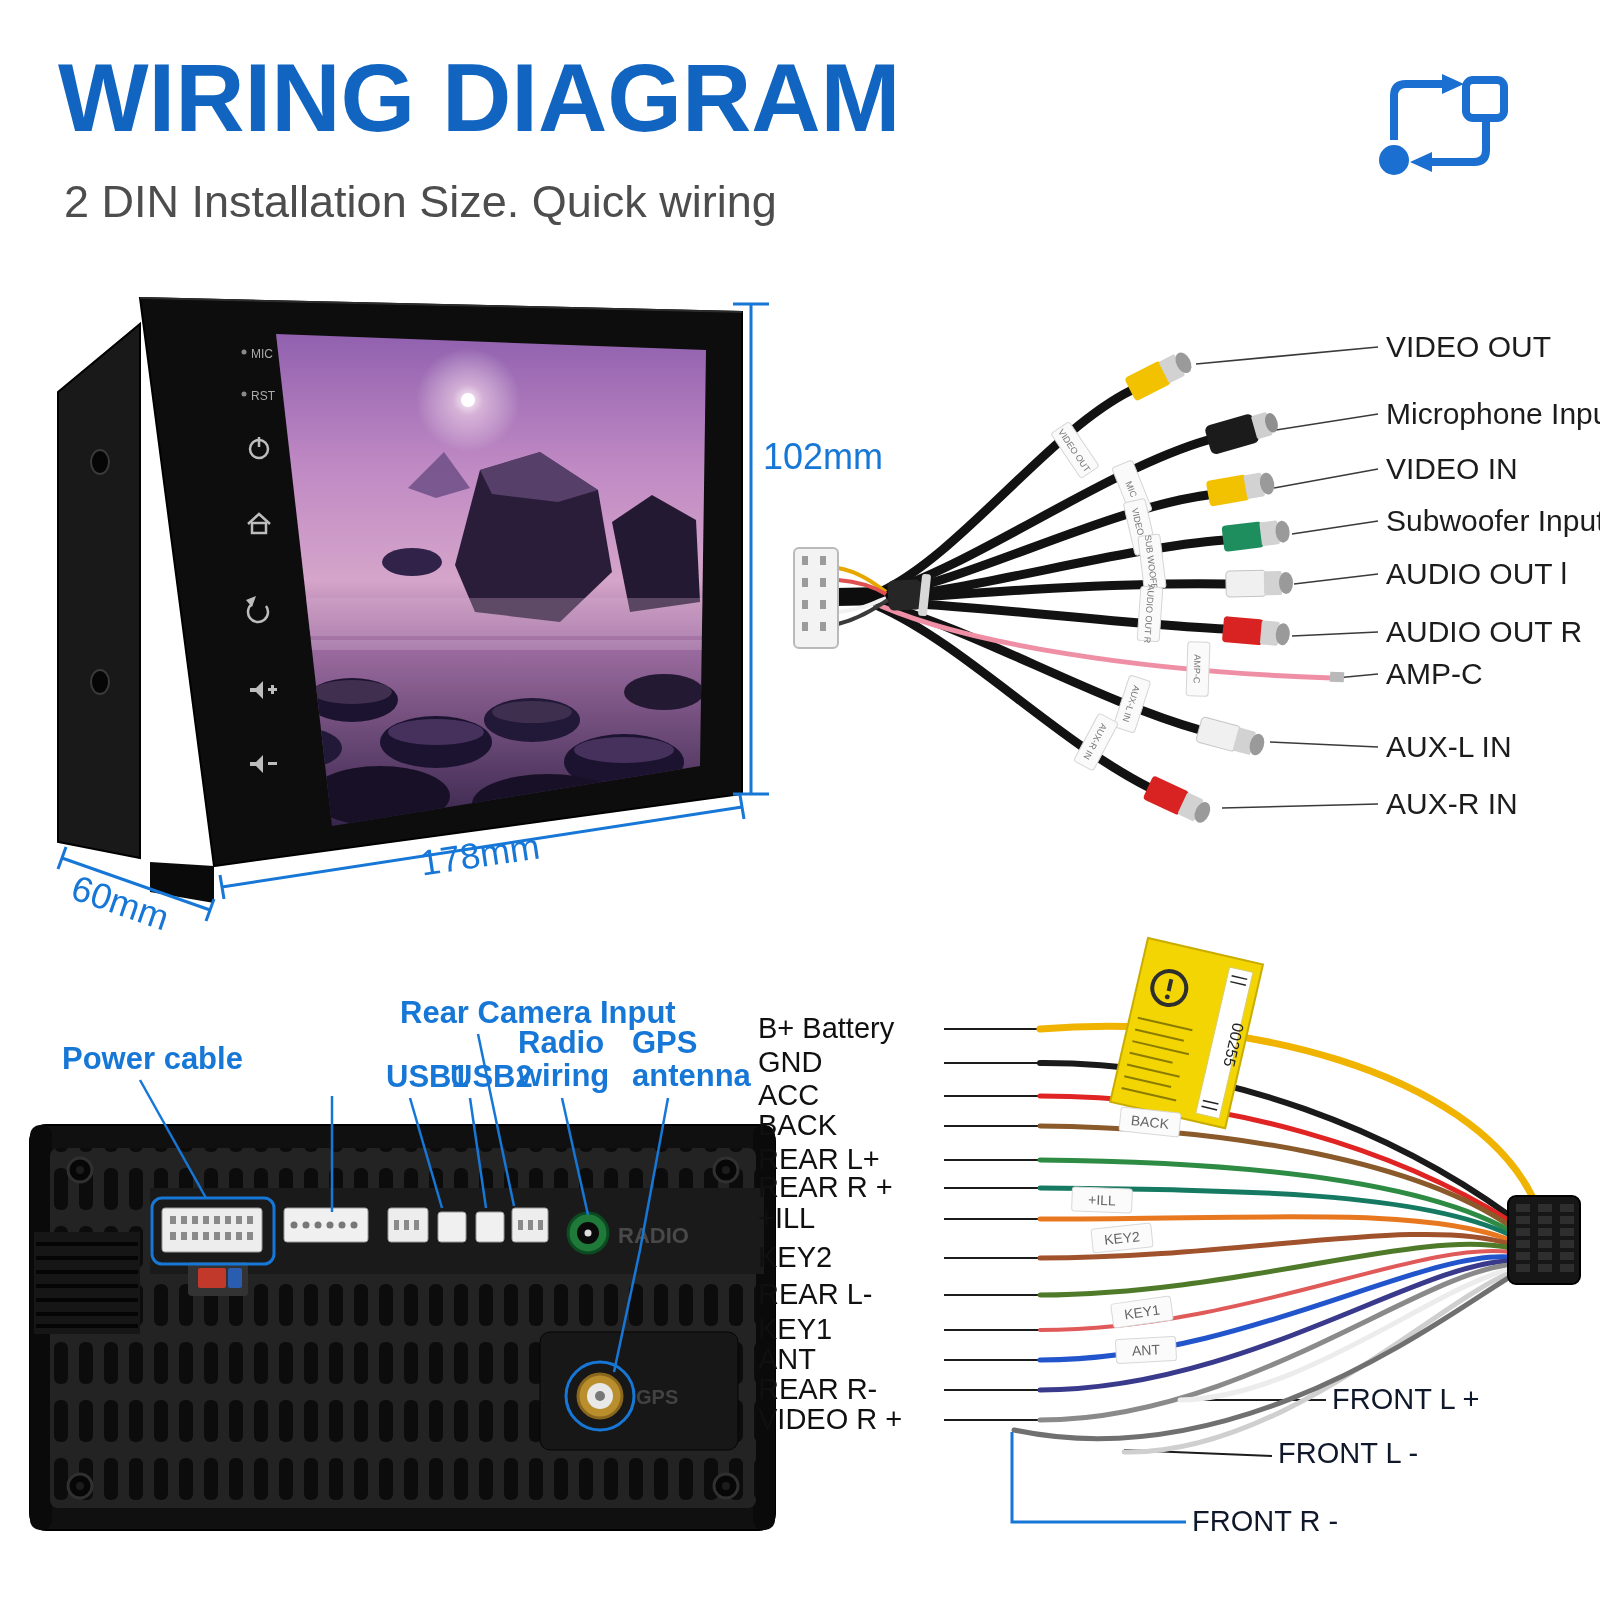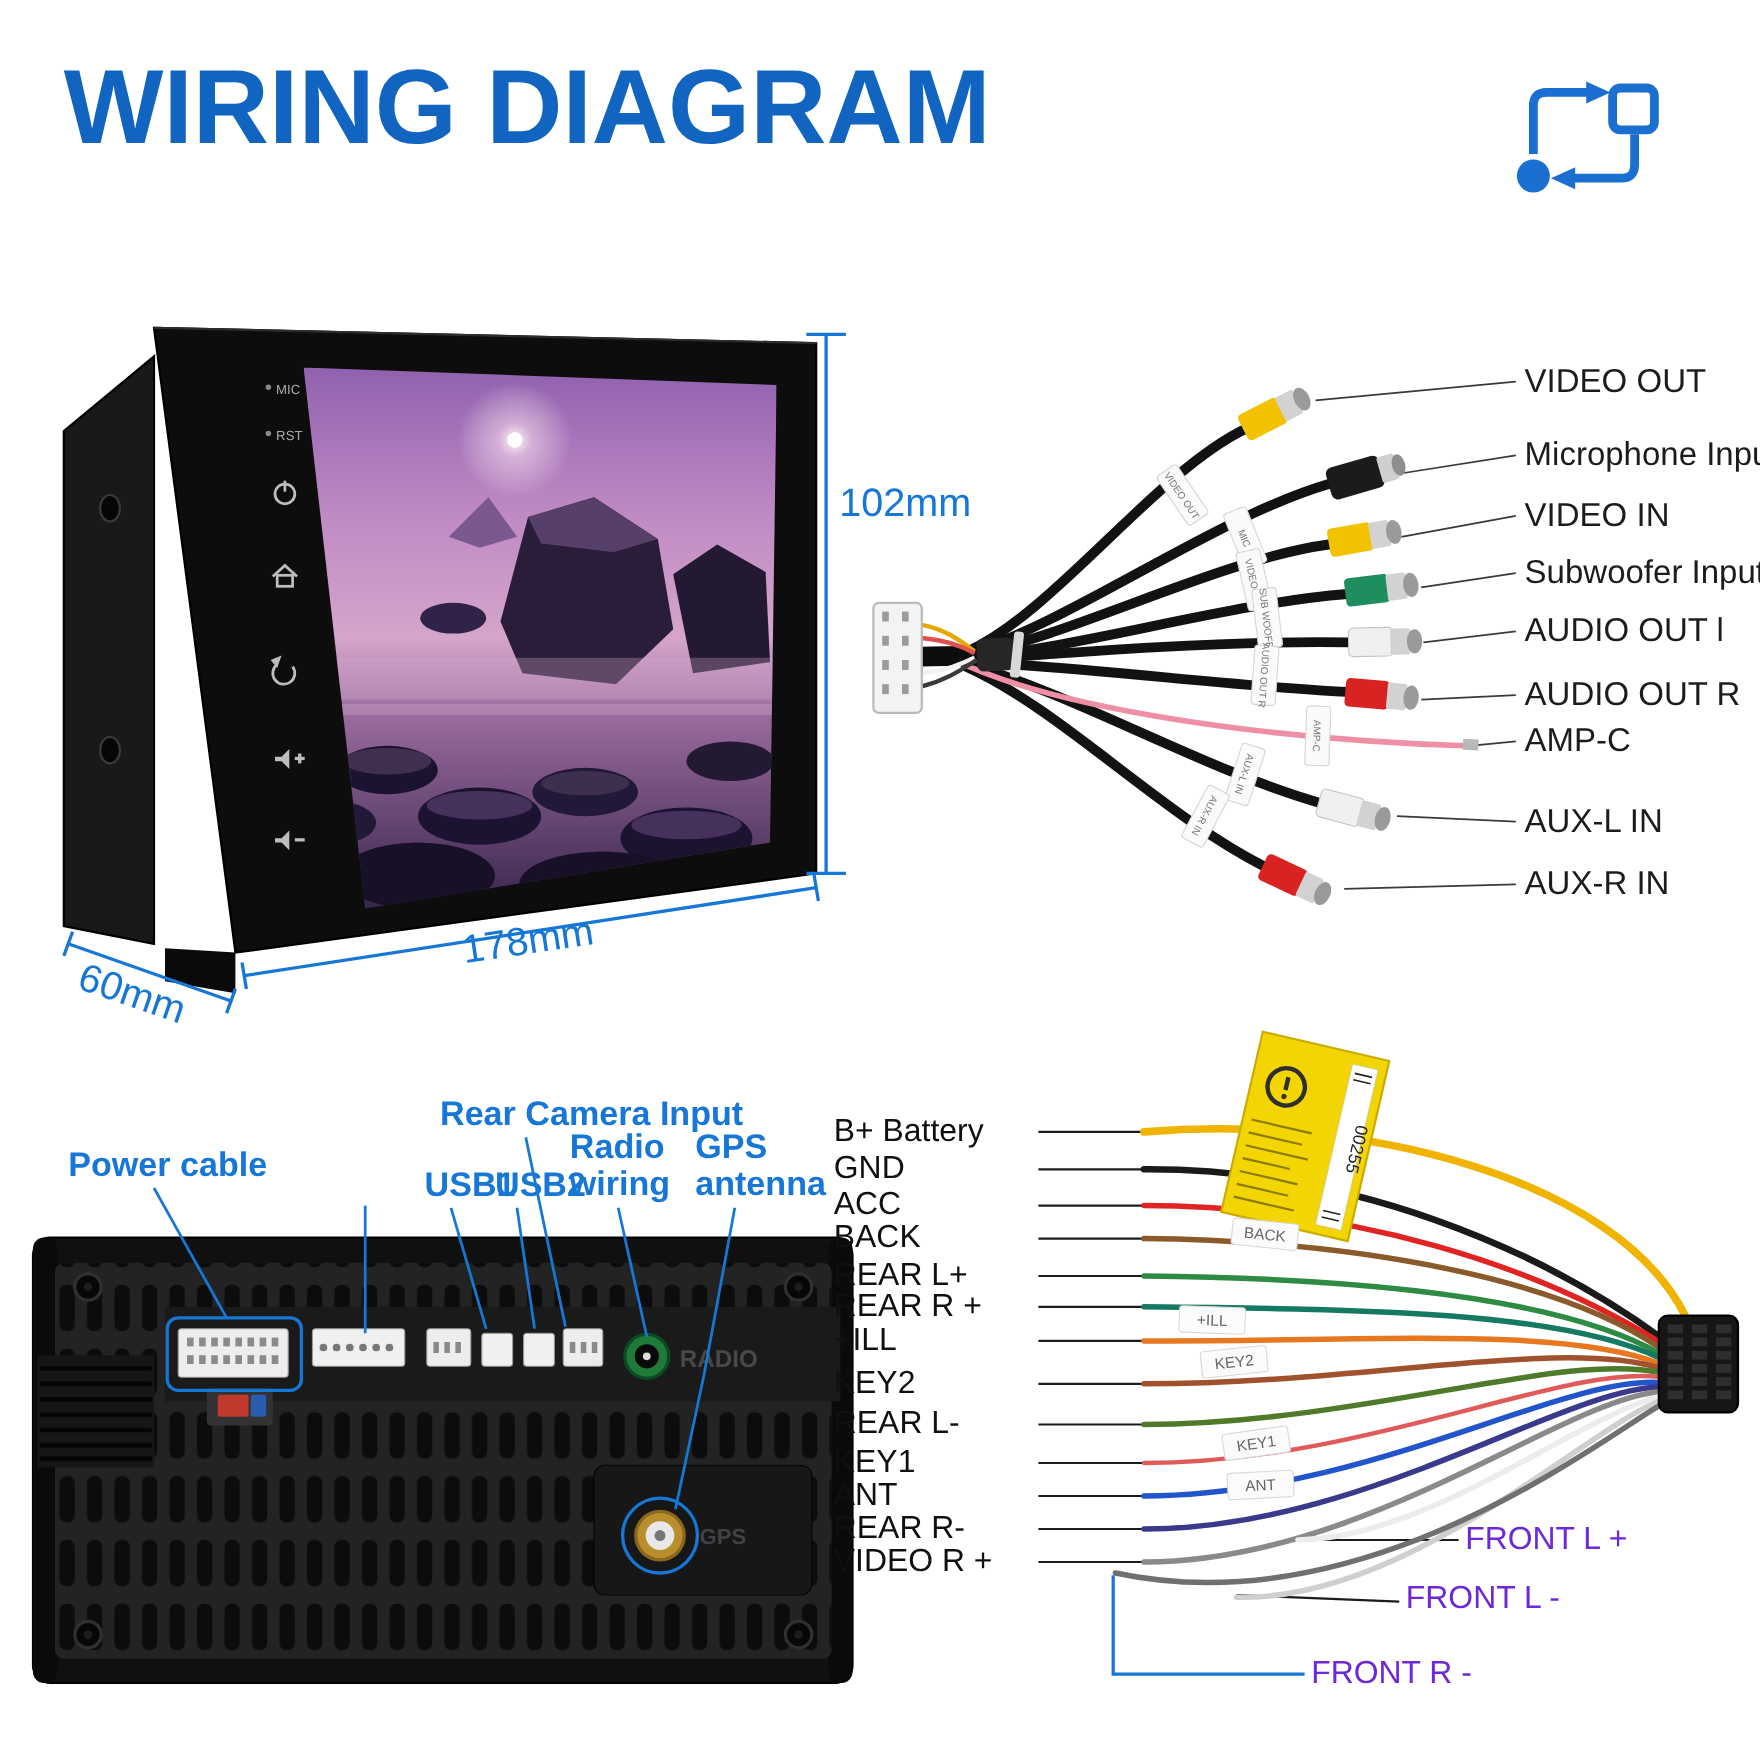--- a/index.html
+++ b/index.html
@@ -8,21 +8,21 @@
   .abs{position:absolute}
   svg text{font-family:"Liberation Sans","DejaVu Sans",sans-serif}
   .lbl{position:absolute;white-space:nowrap;line-height:1.08}
   .title{left:58px;top:46px;font-size:96px;font-weight:800;letter-spacing:0;color:#1165c1}
   .subtitle{left:64px;top:178px;font-size:45px;font-weight:400;color:#4d4d4d}
   .dim{font-size:36px;color:#1777d6;font-weight:500}
   .rca-lbl{font-size:30px;color:#1c1c1c}
   .blue-lbl{font-size:31px;font-weight:bold;color:#1777d6}
   .wrapped{white-space:normal}
   .pw-lbl{font-size:29px;color:#101010;width:182px;text-align:left}
-  .pw-r-lbl{font-size:29px;color:#6d28d9}
+  .pw-r-lbl{font-size:29px;color:#0f172a}
 </style>
 </head>
 <body>
 
 <div id="stage">
 
   <svg class="abs" style="left:0;top:0" width="1600" height="1600" viewBox="0 0 1600 1600">
     <defs>
       <clipPath id="screenClip">
           <polygon points="276,334 706,350 700,766 332,826"></polygon>
@@ -454,20 +454,21 @@
         <text x="0" y="5" text-anchor="middle" font-size="14" fill="#666">KEY1</text>
       </g>
       <g transform="translate(1146,1350) rotate(-3)">
         <rect x="-30" y="-12" width="60" height="24" rx="3" fill="#fbfbfb" stroke="#d8d8d8"></rect>
         <text x="0" y="5" text-anchor="middle" font-size="14" fill="#666">ANT</text>
       </g>
     </g>
   </svg>
 
   <h1 class="lbl title">WIRING DIAGRAM</h1>
+  <div class="lbl subtitle">2 DIN Installation Size. Quick wiring</div>
   <svg class="abs" style="left:1378px;top:70px" width="132" height="108" viewBox="0 0 132 108">
     <g stroke="#1b6fd0" stroke-width="8" fill="none" stroke-linejoin="round">
       <rect x="88" y="10" width="38" height="38" rx="7"></rect>
       <path d="M16,70 V26 Q16,14 28,14 H66"></path>
       <path d="M108,52 V80 Q108,92 96,92 H52"></path>
     </g>
     <circle cx="16" cy="90" r="15" fill="#1b6fd0"></circle>
     <polygon points="64,4 86,14 64,24" fill="#1b6fd0"></polygon>
     <polygon points="54,82 32,92 54,102" fill="#1b6fd0"></polygon>
   </svg>

